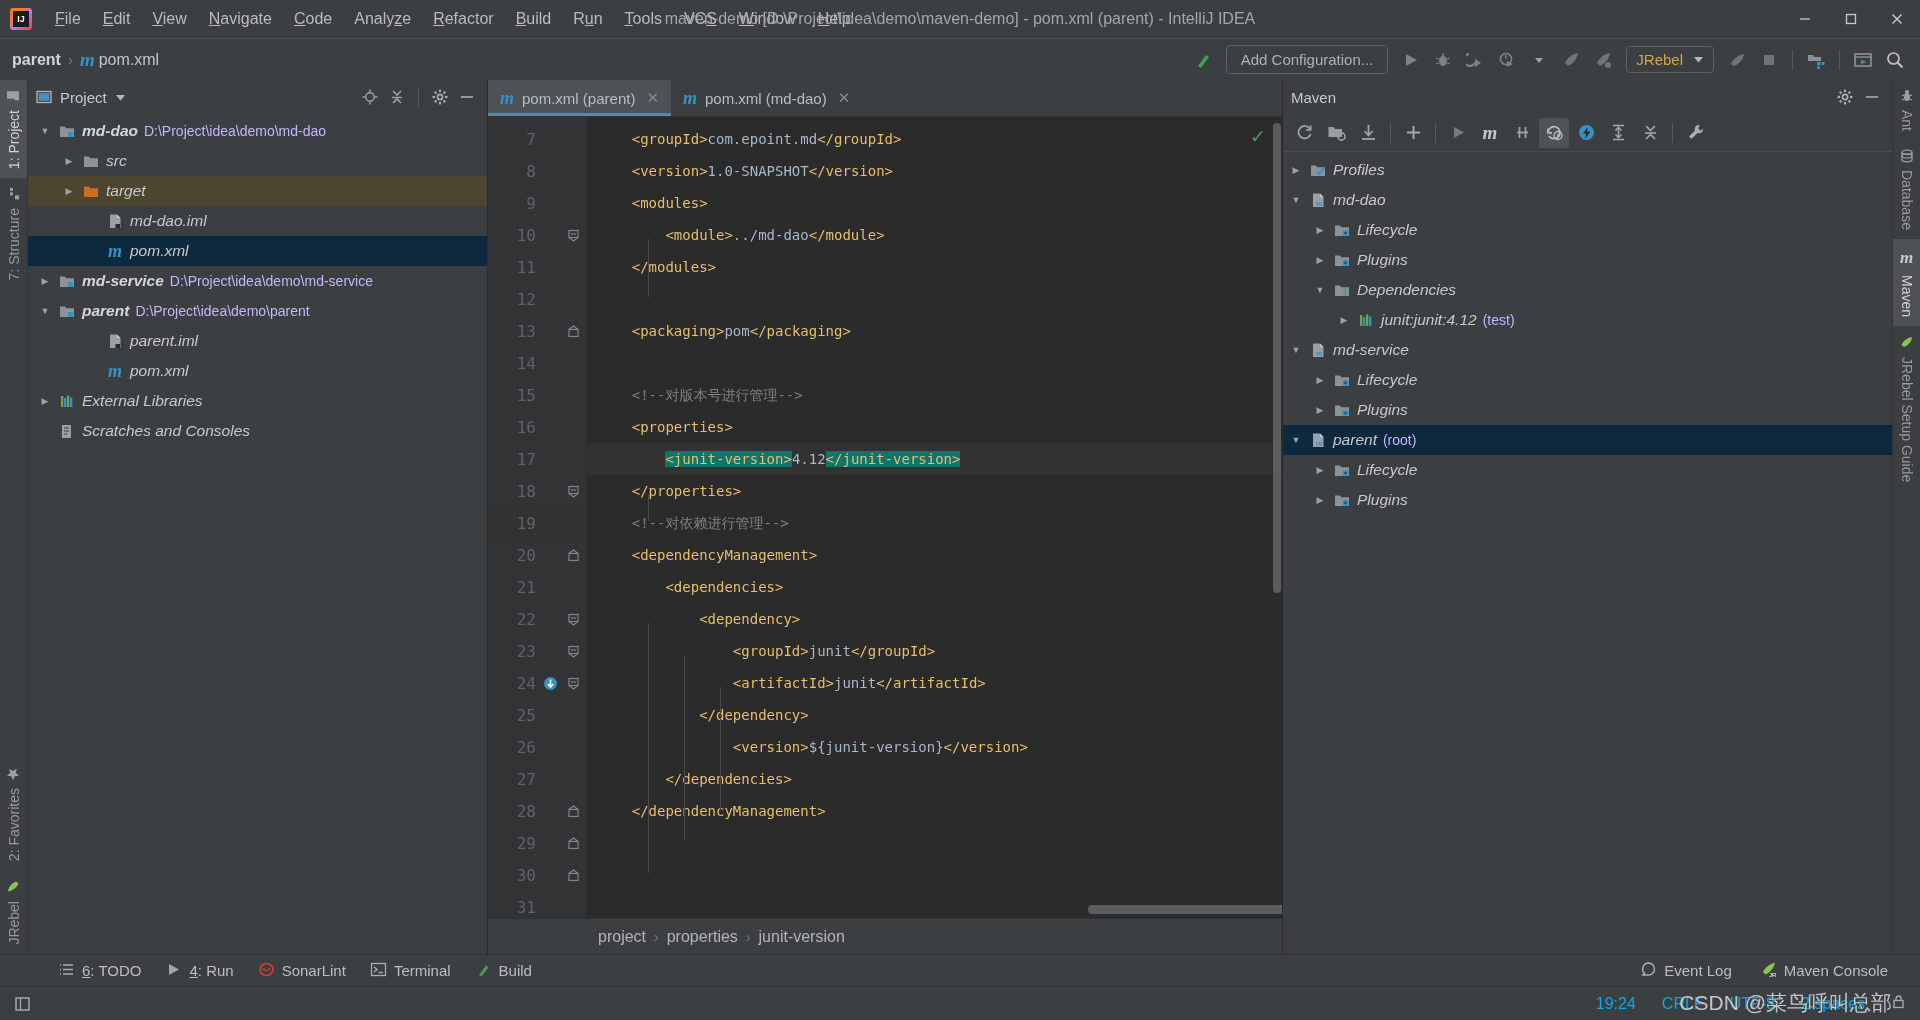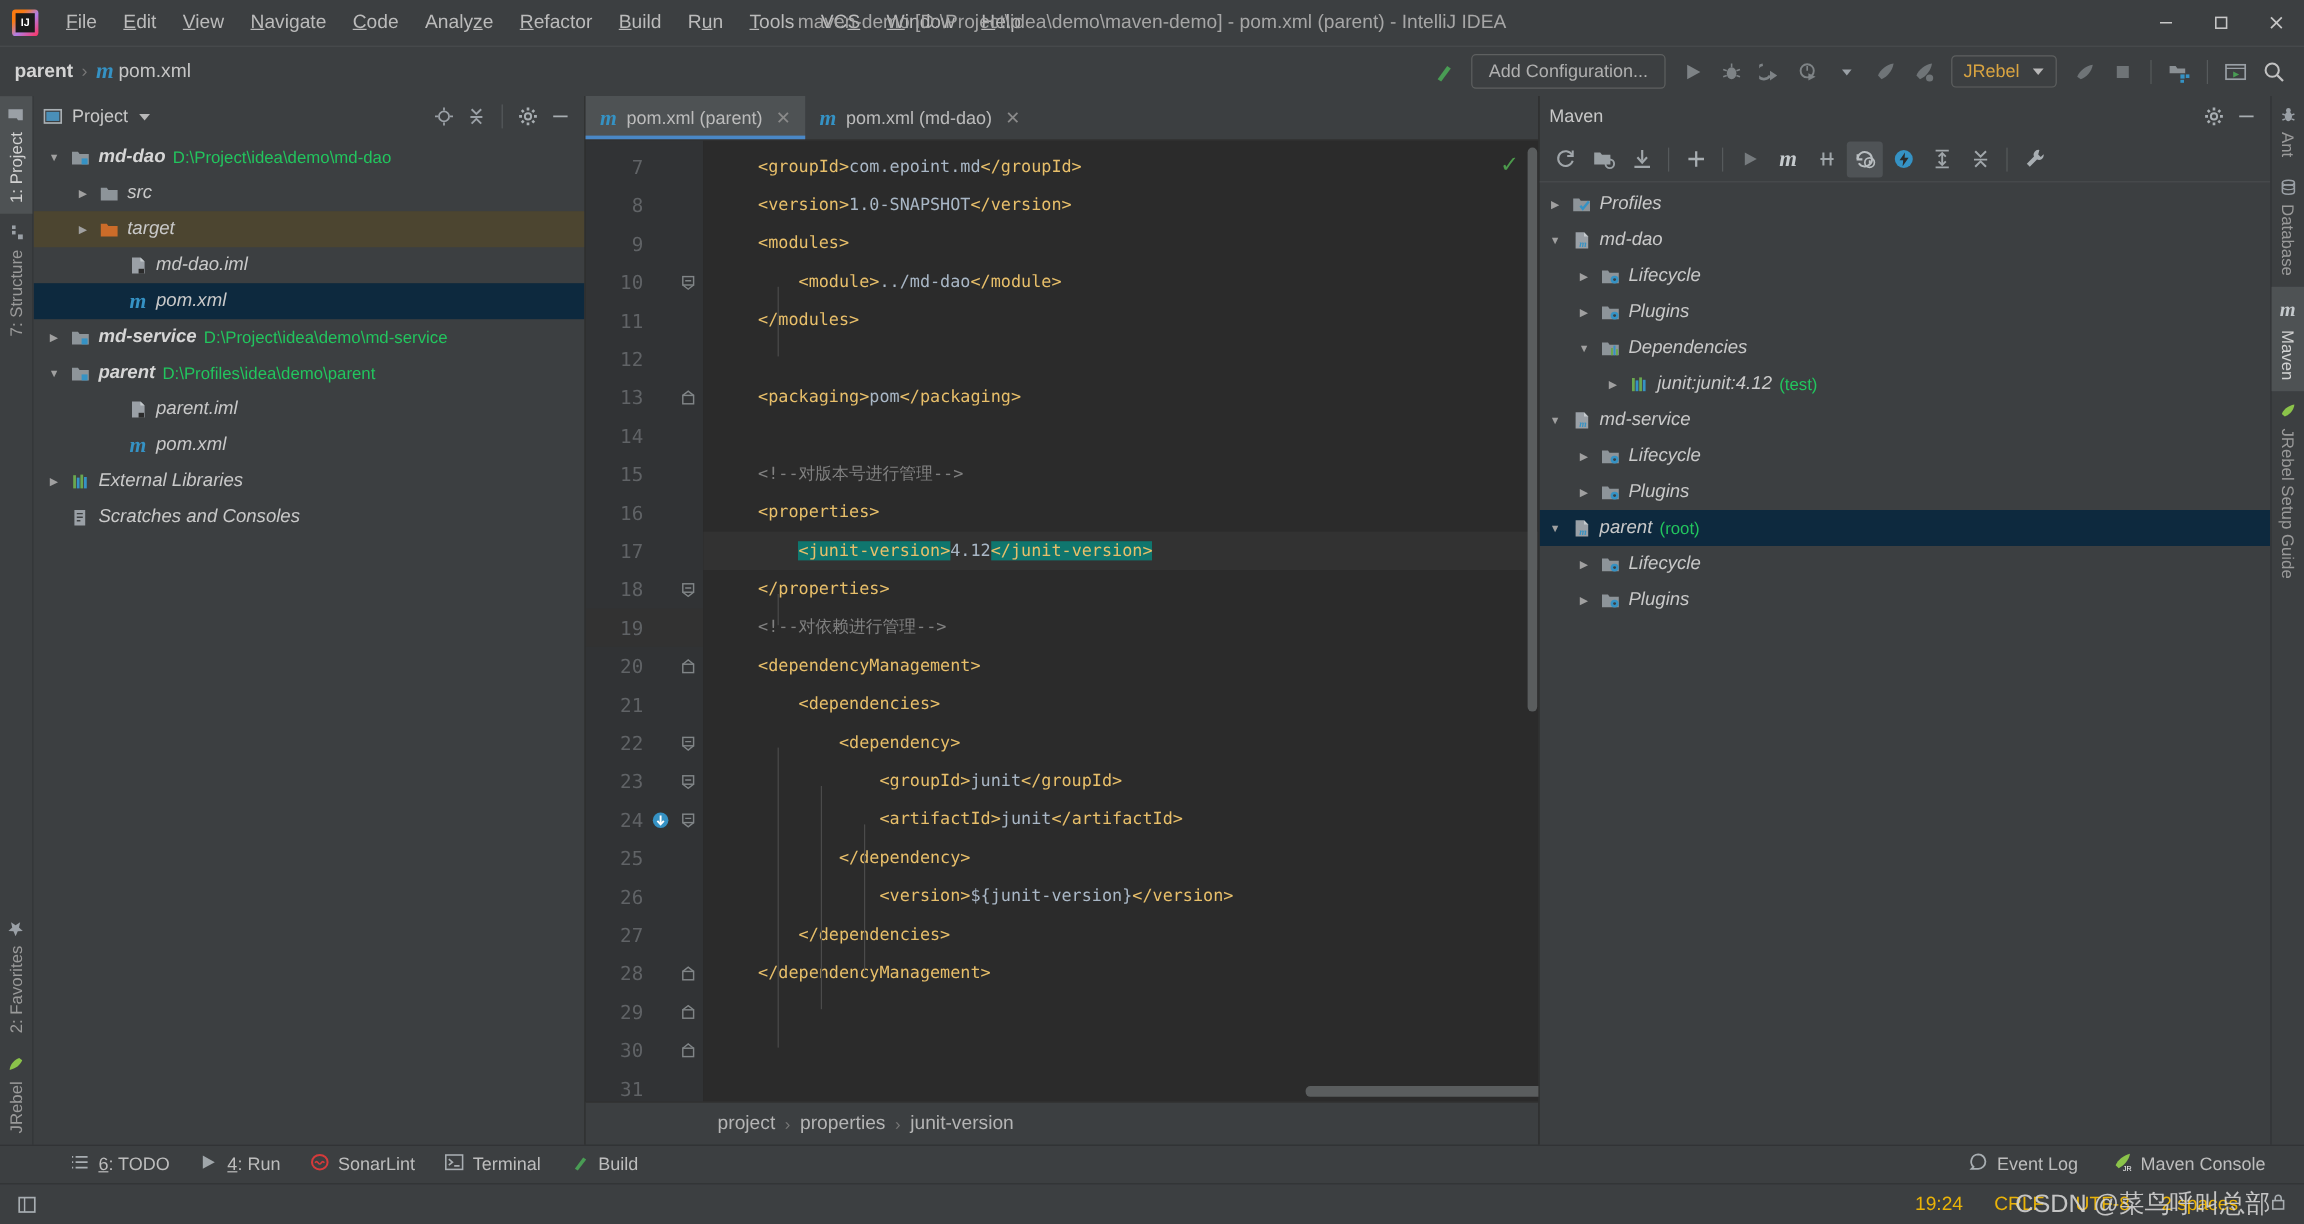--- a/index.html
+++ b/index.html
@@ -126,21 +126,21 @@
   }
   .trow.sel { background: #0d293e; }
   .trow.hl { background: #4c4530; }
   .arrow {
     width: 14px; height: 14px; flex: 0 0 14px; display: flex;
     align-items: center; justify-content: center;
     color: #a0a0a0; font-size: 9px;
   }
   .tlabel { color: #c9c9c9; font-style: italic; }
   .tlabel.bold { font-weight: bold; color: #d6d6d6; }
-  .tpath { color: #22c55e; font-size: 14px; }
+  .tpath { color: #c4b5fd; font-size: 14px; }
   .ticon { width: 18px; height: 18px; flex: 0 0 18px; display:flex; align-items:center; justify-content:center;}
 
   
   #editor-area { flex: 1; display: flex; flex-direction: column; background: #2b2b2b; min-width: 0; }
   #tabs {
     height: 37px; background: #3c3f41; display: flex; align-items: stretch;
     border-bottom: 1px solid #323232;
   }
   .etab {
     display: flex; align-items: center; gap: 8px; padding: 0 12px;
@@ -228,21 +228,21 @@
   .btw { display:flex; align-items:center; gap:7px; color:#bdbdbd;
          font-size:15px; padding:3px 12px; }
   #bottom-right { margin-left:auto; display:flex; align-items:center; gap:4px; padding-right:20px; }
 
   #statusbar {
     position: absolute; left: 0; right: 0; bottom: 0; height: 34px;
     background: #3c3f41; display: flex; align-items: center;
     border-top: 1px solid #313335; padding: 0 14px;
   }
   #statusbar .sright { margin-left:auto; display:flex; align-items:center; gap:26px;
-                       color:#eab308; font-size:16px; }
+                       color:#0ea5e9; font-size:16px; }
 
   #watermark {
     position: absolute; right: 28px; bottom: 0px; height: 34px;
     display: flex; align-items: center;
     color: #d7d7d7; font-size: 21px; opacity: .88;
     pointer-events: none; white-space: nowrap;
   }
 </style>
 </head>
 <body>
@@ -529,21 +529,21 @@
         </div>
         <div class="trow" style="padding-left: 10px;">
           <span class="arrow">▼</span>
           <span class="ticon">
             <svg width="17" height="17" viewBox="0 0 17 17">
               <path d="M1 3.5 h5 l1.3 1.8 H15 V14 H1 Z" fill="#8d9499"></path>
               <rect x="9" y="9" width="5" height="5" fill="#3592c4"></rect>
             </svg>
           </span>
           <span class="tlabel bold">parent</span>
-          <span class="tpath">D:\Profiles\idea\demo\parent</span>
+          <span class="tpath">D:\Project\idea\demo\parent</span>
         </div>
         <div class="trow" style="padding-left: 58px;">
           <span class="arrow"></span>
           <span class="ticon">
             <svg width="17" height="17" viewBox="0 0 17 17">
               <path d="M3 1.5 h7 l3.5 3.5 V15 H3 Z" fill="#9aa0a6"></path>
               <path d="M10 1.5 v3.5 h3.5 Z" fill="#c5cacd"></path>
               <rect x="8.5" y="11" width="4.5" height="4" fill="#2b2b2b"></rect>
             </svg>
           </span>

